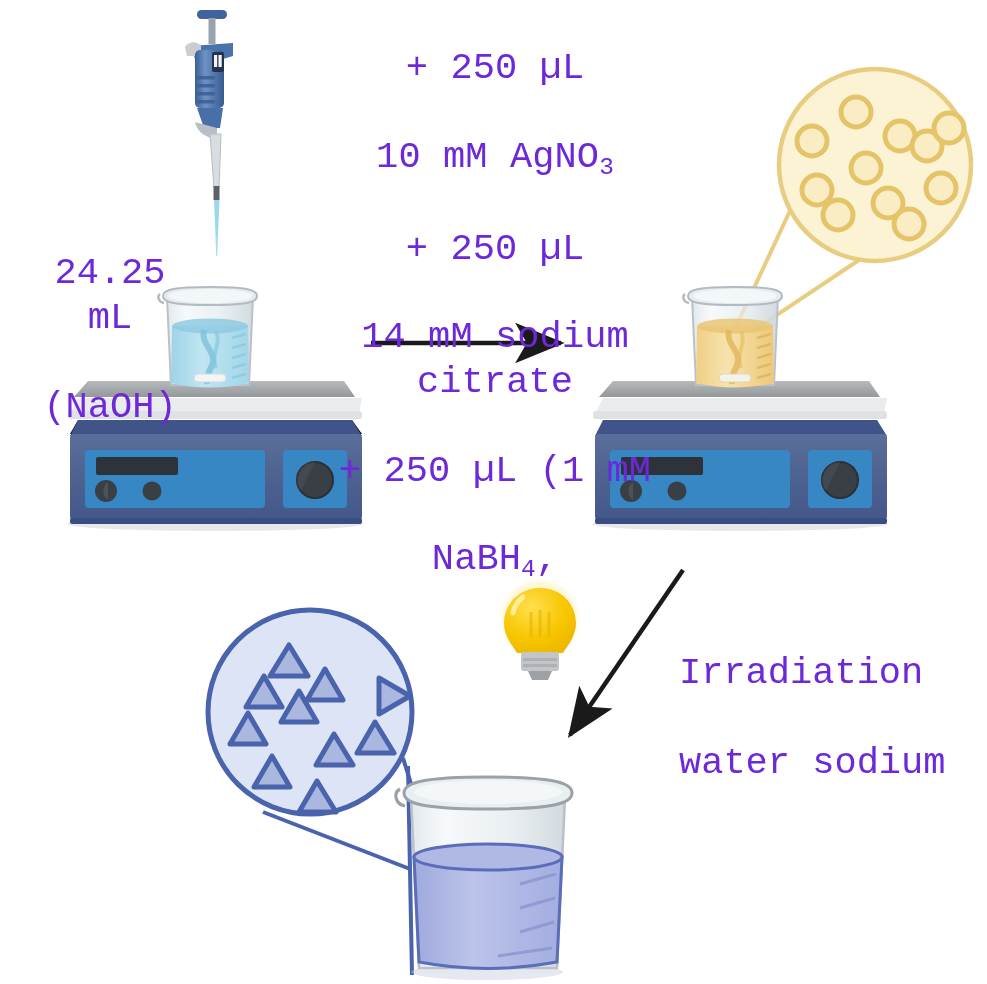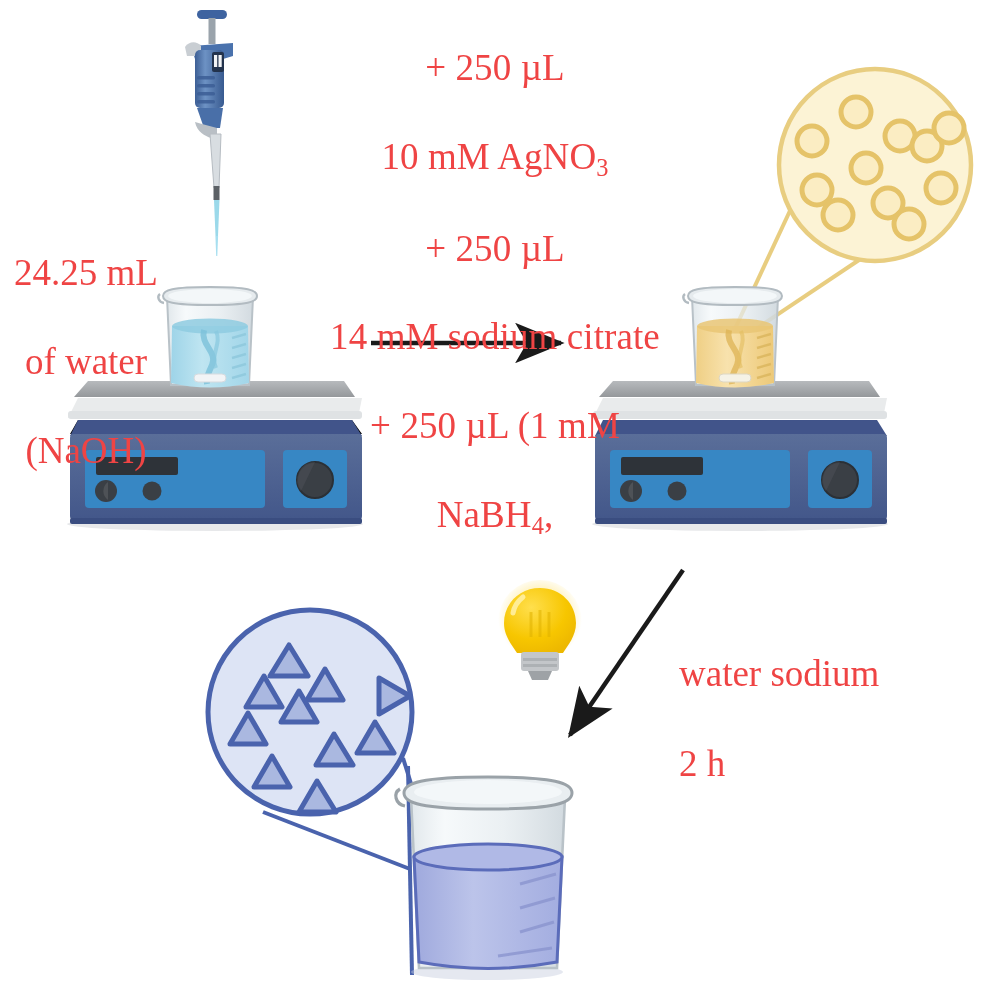--- a/index.html
+++ b/index.html
@@ -1,27 +1,27 @@
 <!DOCTYPE html>
 <html><head>
 <meta charset="utf-8">
 <style>
   html,body{margin:0;padding:0;background:#fff;}
   body{width:987px;height:984px;position:relative;overflow:hidden;
        font-family:"Liberation Serif","DejaVu Serif",serif;color:#111;}
   .stage{position:absolute;inset:0;width:987px;height:984px;}
   svg.layer{position:absolute;left:0;top:0;width:987px;height:984px;}
 
-  .txt{position:absolute;white-space:pre-line;color:#ef4444;
-       font-family:Liberation Serif, serif;}
+  .txt{position:absolute;white-space:pre-line;color:#6d28d9;
+       font-family:Liberation Mono, monospace;}
 
   #reagents-text{left:300px;top:2px;width:390px;text-align:center;
        font-size:37px;line-height:1.20;letter-spacing:.1px;}
   #water-label{left:0px;top:207px;width:172px;text-align:center;
-       font-size:37px;line-height:1.20;}
+       font-size:37px;line-height:1.20;padding-left:24px;}
   #irradiation-text{left:679px;top:606px;width:300px;text-align:left;
        font-size:37px;line-height:1.22;}
 
   sub{font-size:.66em;vertical-align:-0.28em;}
 </style>
 </head>
 <body>
 
 <div class="stage">
 
@@ -266,31 +266,30 @@
         <path d="M272,756 L290,787 L254,787 Z"></path>
         <path d="M317,781 L336,812 L299,812 Z"></path>
         <path d="M240,760 L256,788 L224,788 Z" opacity="0"></path>
       </g>
     </g>
 
   </svg>
 
   <div id="water-label" class="txt">
     <div>24.25 mL</div>
-    <div>of water</div>
     <div>(NaOH)</div>
   </div>
 
   <div id="reagents-text" class="txt">
     <div>+ 250 µL</div>
     <div><span>10 mM AgNO<sub>3</sub></span></div>
     <div>+ 250 µL</div>
     <div>14 mM sodium citrate</div>
     <div>+ 250 µL (1 mM</div>
     <div><span>NaBH<sub>4</sub>,</span></div>
   </div>
 
   <div id="irradiation-text" class="txt">
+    <div>Irradiation</div>
     <div>water sodium</div>
-    <div>2 h</div>
   </div>
 
 </div>
 
 </body></html>

